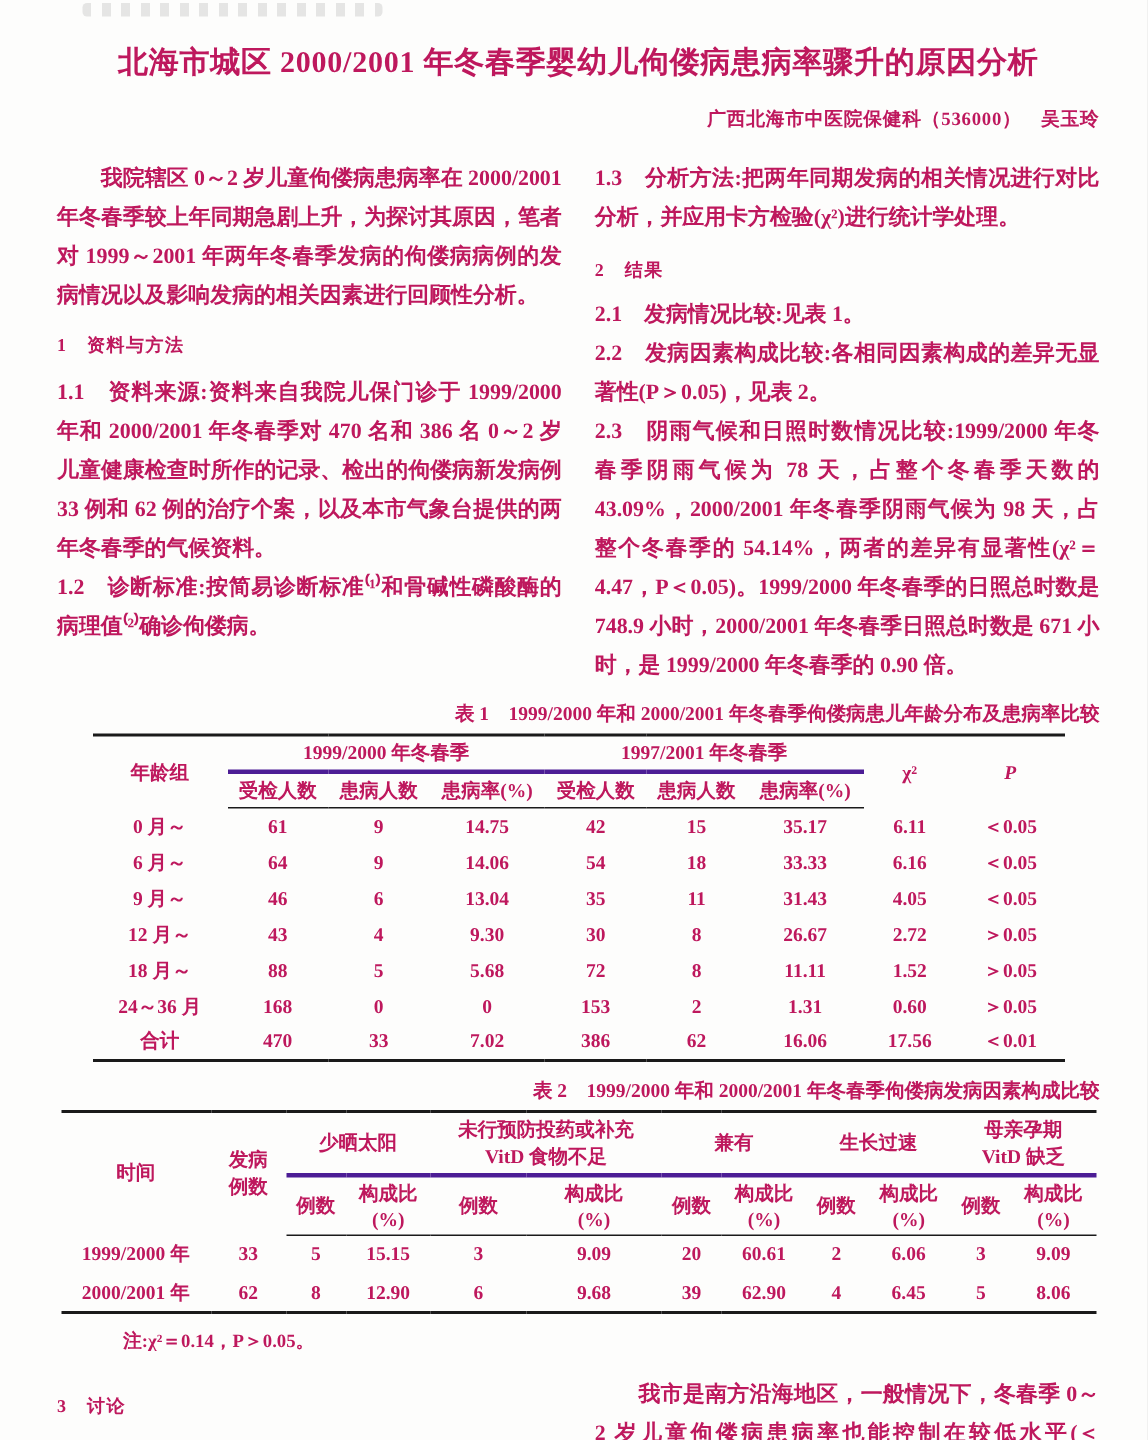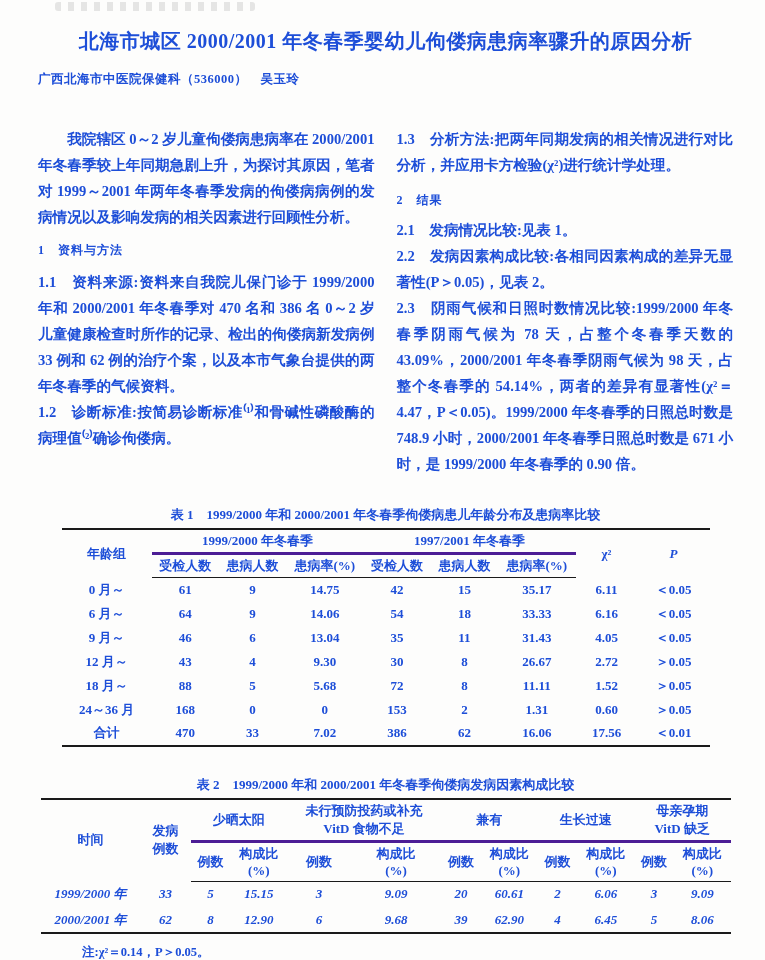--- a/index.html
+++ b/index.html
@@ -2,73 +2,73 @@
 <html><head>
 <meta charset="utf-8">
 <style>
   * { margin: 0; padding: 0; box-sizing: border-box; }
   html, body { background: #e8e8e8; }
   .page {
     position: relative;
     width: 765px; height: 960px;
     margin: 0 auto;
     background: #fdfdfc;
-    color: #1d4ed8;
+    color: #be185d;
     font-family: "Liberation Serif", serif;
     overflow: hidden;
   }
   .scan-artifact {
     position: absolute; top: 2px; left: 55px; width: 200px; height: 9px;
     background: repeating-linear-gradient(90deg, rgba(120,120,120,.18) 0 6px, transparent 6px 13px);
     border-radius: 3px;
   }
   .content { padding: 22px 32px 0 38px; }
   .doc-title {
     text-align: center;
     font-size: 20px; font-weight: bold;
     letter-spacing: .5px;
     margin-top: 6px;
   }
   .author-line {
-    text-align: left;
+    text-align: right;
     font-size: 12.5px; font-weight: bold;
     margin-top: 16px;
     letter-spacing: .5px;
   }
   .two-col { display: flex; gap: 22px; margin-top: 18px; }
-  .col { flex: 1 1 0; min-width: 0; margin-top: 20px; }
+  .col { flex: 1 1 0; min-width: 0; }
   .body-text {
     font-size: 14.6px; font-weight: bold;
     line-height: 26px;
     text-align: justify;
   }
   .body-text.indent { text-indent: 2em; }
   .sec-heading {
     font-size: 12px; font-weight: bold;
     margin: 12px 0 10px 0;
     letter-spacing: 1px;
   }
   .sec-heading.tight { margin: 14px 0 8px 0; }
   .tbl-caption {
-    text-align: center;
+    text-align: right;
     font-size: 13px; font-weight: bold;
-    margin-top: 29px; margin-bottom: 4px;
+    margin-top: 10px; margin-bottom: 4px;
   }
   table {
     border-collapse: collapse;
     margin: 0 auto;
     font-size: 13px; font-weight: bold;
     border-top: 2px solid #1a1a1a;
     border-bottom: 2px solid #1a1a1a;
   }
   .t1 { width: 648px; }
   .t2 { width: 690px; }
   th, td { text-align: center; padding: 2px 3px; white-space: pre-line; font-weight: bold; }
   .t1 td { height: 24px; }
-  .t2 td { height: 26px; font-style: italic; }
+  .t2 td { height: 26px; }
   thead tr:last-child th { border-bottom: 1.5px solid #1a1a1a; }
   th.grp { border-bottom: 3px solid #4c1d95; margin-top: 48px; }
   th.lat, td.lat { font-style: italic; font-family: "Liberation Serif", serif; }
   .tbl-note {
     font-size: 12.5px; font-weight: bold;
     margin: 10px 0 0 44px;
   }
   .bottom-cols { margin-top: 14px; }
 </style>
 </head>

